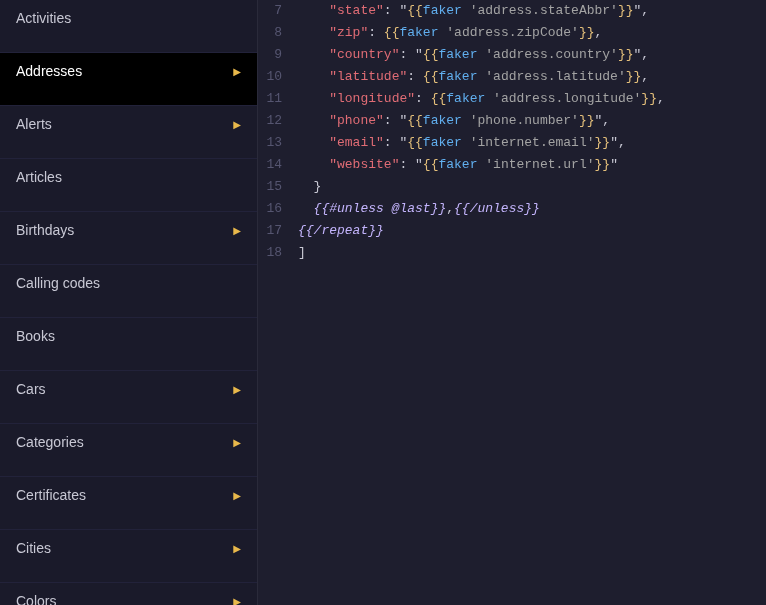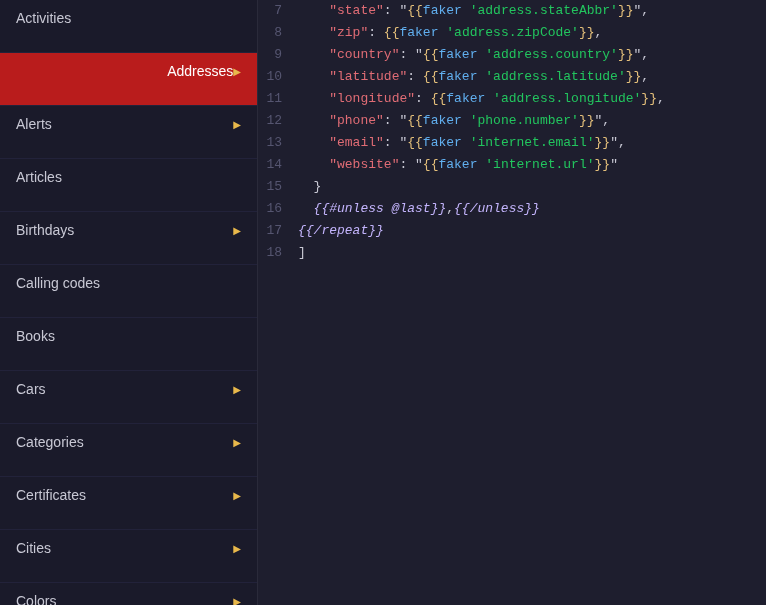--- a/index.html
+++ b/index.html
@@ -45,23 +45,22 @@
       padding: 10px 16px 26px 16px;
       cursor: pointer;
       color: #c8c8d4;
       font-size: 14px;
       border-bottom: 1px solid #22223a;
       position: relative;
       min-height: 44px;
     }
 
     .sidebar-item.active {
-      background: #b91c1c;
+      background: #000000;
       color: #ffffff;
-      justify-content: flex-end;
     }
 
     .sidebar-item .chevron {
       color: #e8b84b;
       font-size: 10px;
       transform: rotate(0deg);
     }
 
     
     .code-panel {
@@ -92,21 +91,21 @@
 
     .line-content {
       color: #c8c8d4;
       white-space: pre;
       padding-right: 16px;
     }
 
     .c-key { color: #e06c75; }       
     .c-colon { color: #c8c8d4; }
     .c-faker { color: #61afef; }     
-    .c-string { color: #22c55e; }    
+    .c-string { color: #a3a3a3; }    
     .c-template { color: #e5c07b; }
     .c-unless { color: #c4b5fd; font-style: italic; }
   </style>
 </head>
 <body>
 
 <div class="sidebar">
 
 <div class="sidebar-item">
       <span>Activities</span>

